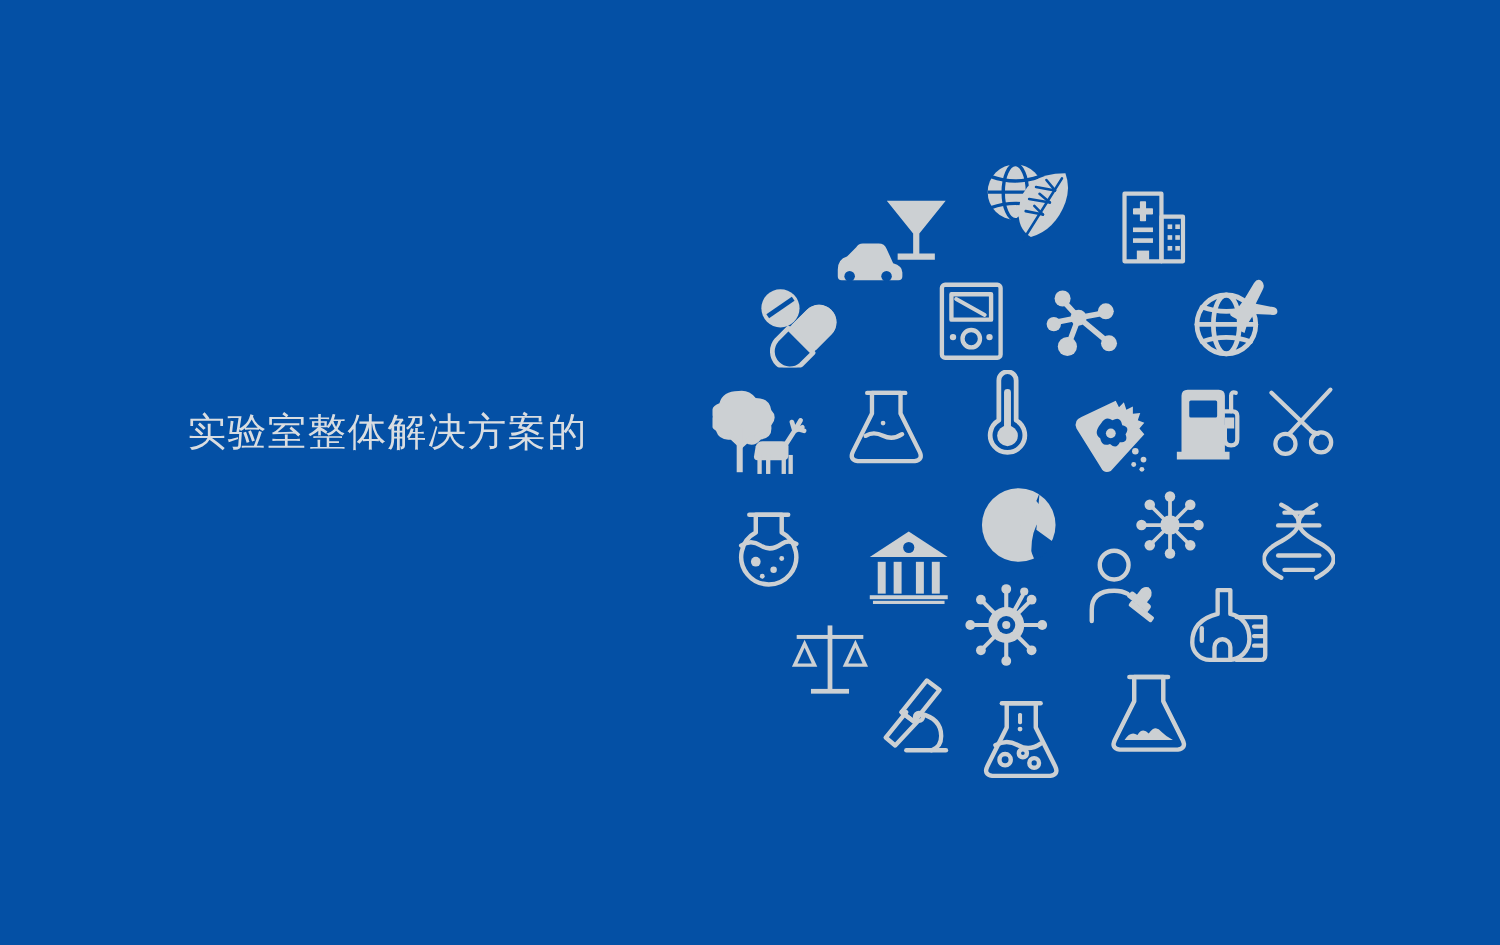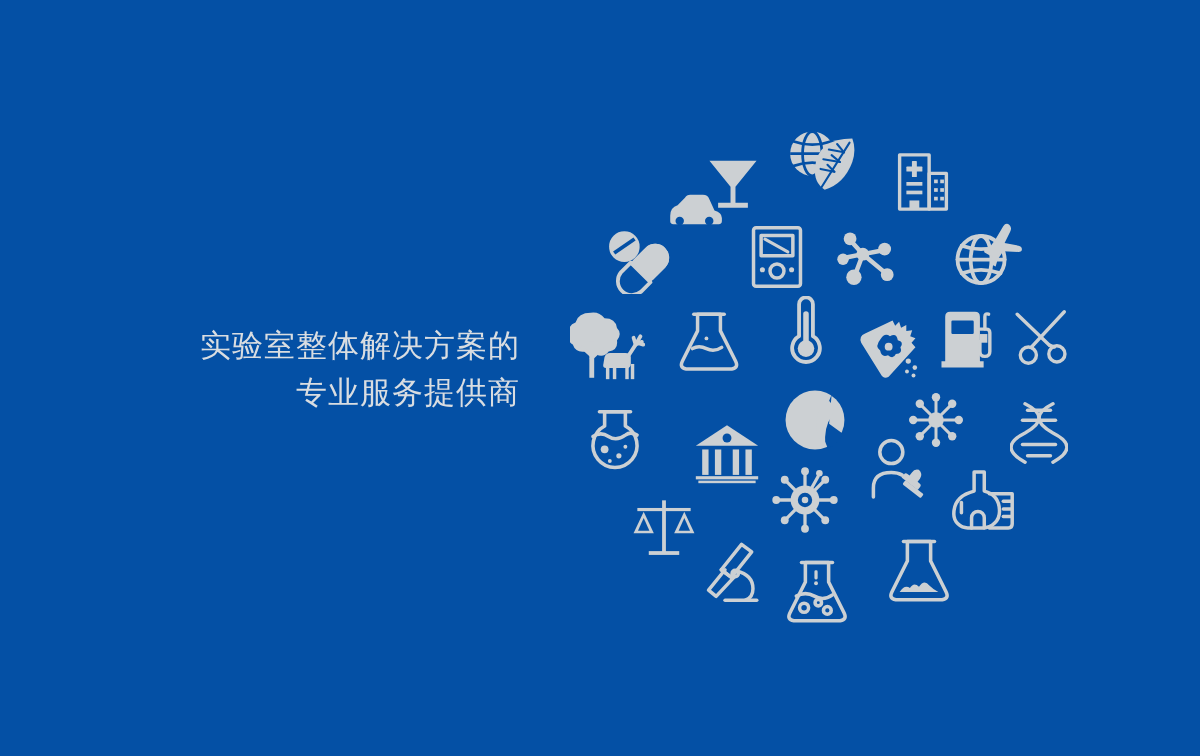--- a/index.html
+++ b/index.html
@@ -13,21 +13,21 @@
     position:relative;
     width:1200px; height:756px;
     background:#0450a5;
   }
 
   
   #headline {
     position:absolute;
     left:100px; top:322px;
     width:420px;
-    text-align:right;
+    text-align:center;
     color:#d9dde1;
     font-size:31px;
     line-height:47px;
     letter-spacing:1px;
     font-weight:400;
     white-space:nowrap;
   }
   #headline .ln { display:block; }
 
   
@@ -51,21 +51,20 @@
   }
   .ico svg .f { fill:#ccd0d3; }
 </style>
 </head>
 <body>
 
 <div id="stage">
 
   <div id="headline">
     <span class="ln">实验室整体解决方案的</span>
-    <span class="ln">专业服务提供商</span>
   </div>
 
   <div id="icon-cloud">
 
     <div class="ico" style="left:142px;top:42px;width:62px;height:62px;">
       <svg viewBox="0 0 100 100">
           <g class="f">
         <path d="M12 14 H88 L54 56 V82 H74 V90 H26 V82 H46 V56 Z"></path>
       </g>
         </svg>

